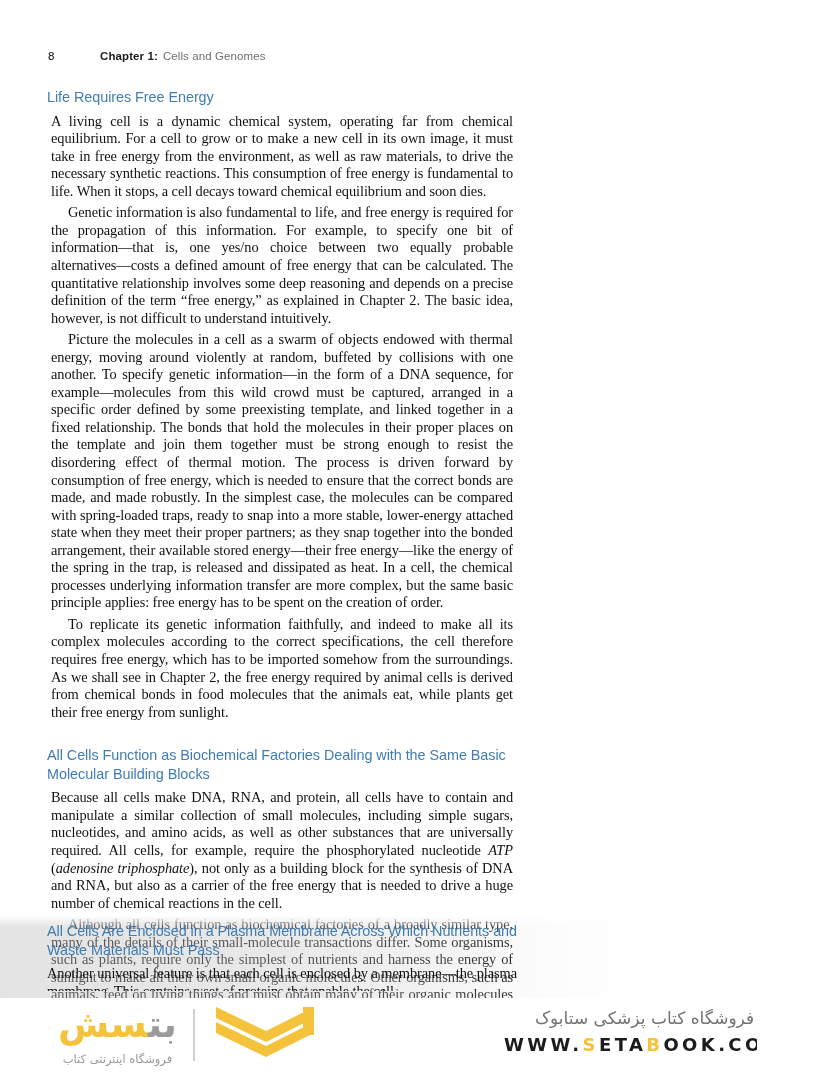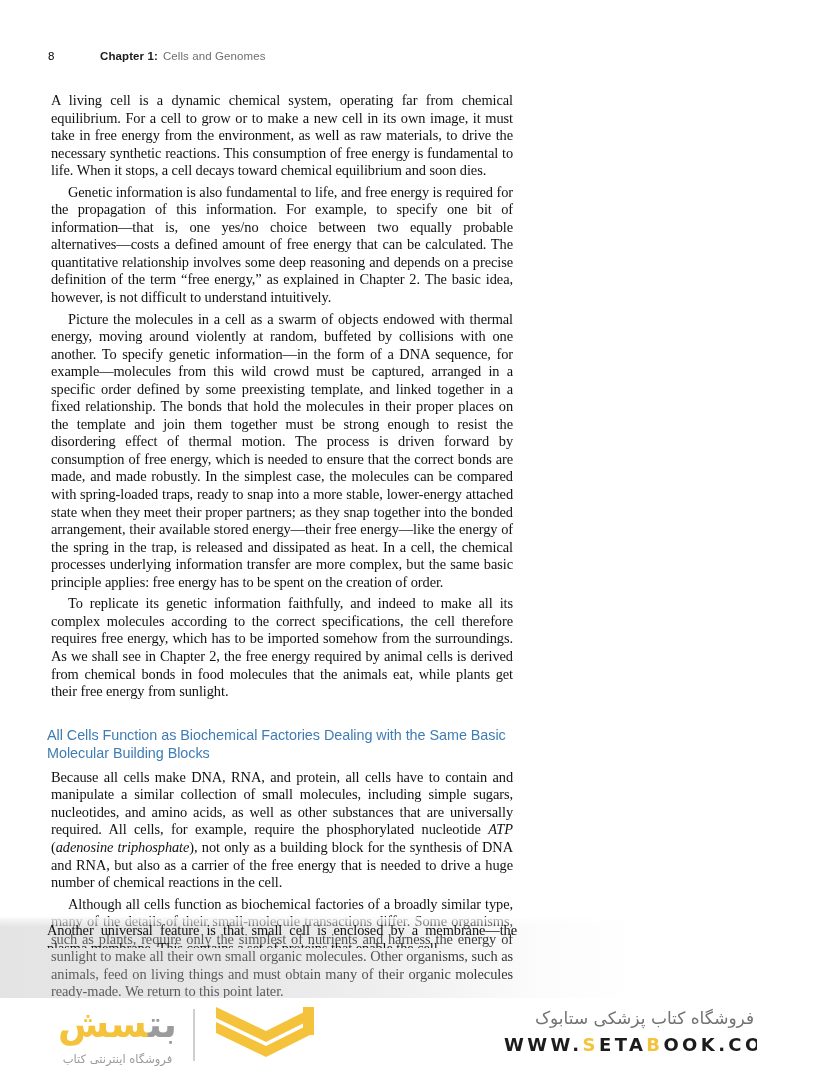--- a/index.html
+++ b/index.html
@@ -207,36 +207,38 @@
 <body>
 
 <div class="page">
 
   <div class="running-head">
     <span class="rh-folio">8</span><span class="rh-chapter">Chapter 1:</span><span class="rh-title">Cells and Genomes</span>
   </div>
 
   <div class="column">
 
+    <h2 class="section-head">Life Requires Free Energy</h2>
     <p class="body">A living cell is a dynamic chemical system, operating far from chemical equilibrium. For a cell to grow or to make a new cell in its own image, it must take in free energy from the environment, as well as raw materials, to drive the necessary synthetic reactions. This consumption of free energy is fundamental to life. When it stops, a cell decays toward chemical equilibrium and soon dies.</p>
     <p class="body">Genetic information is also fundamental to life, and free energy is required for the propagation of this information. For example, to specify one bit of information—that is, one yes/no choice between two equally probable alternatives—costs a defined amount of free energy that can be calculated. The quantitative relationship involves some deep reasoning and depends on a precise definition of the term “free energy,” as explained in Chapter 2. The basic idea, however, is not difficult to understand intuitively.</p>
     <p class="body">Picture the molecules in a cell as a swarm of objects endowed with thermal energy, moving around violently at random, buffeted by collisions with one another. To specify genetic information—in the form of a DNA sequence, for example—molecules from this wild crowd must be captured, arranged in a specific order defined by some preexisting template, and linked together in a fixed relationship. The bonds that hold the molecules in their proper places on the template and join them together must be strong enough to resist the disordering effect of thermal motion. The process is driven forward by consumption of free energy, which is needed to ensure that the correct bonds are made, and made robustly. In the simplest case, the molecules can be compared with spring-loaded traps, ready to snap into a more stable, lower-energy attached state when they meet their proper partners; as they snap together into the bonded arrangement, their available stored energy—their free energy—like the energy of the spring in the trap, is released and dissipated as heat. In a cell, the chemical processes underlying information transfer are more complex, but the same basic principle applies: free energy has to be spent on the creation of order.</p>
     <p class="body">To replicate its genetic information faithfully, and indeed to make all its complex molecules according to the correct specifications, the cell therefore requires free energy, which has to be imported somehow from the surroundings. As we shall see in Chapter 2, the free energy required by animal cells is derived from chemical bonds in food molecules that the animals eat, while plants get their free energy from sunlight.</p>
 
     <h2 class="section-head second">All Cells Function as Biochemical Factories Dealing with the Same Basic Molecular Building Blocks</h2>
     <p class="body"><span>Because all cells make DNA, RNA, and protein, all cells have to contain and manipulate a similar collection of small molecules, including simple sugars, nucleotides, and amino acids, as well as other substances that are universally required. All cells, for example, require the phosphorylated nucleotide </span><span class="it">ATP</span><span> (</span><span class="it">adenosine triphosphate</span><span>), not only as a building block for the synthesis of DNA and RNA, but also as a carrier of the free energy that is needed to drive a huge number of chemical reactions in the cell.</span></p>
     <p class="body">Although all cells function as biochemical factories of a broadly similar type, many of the details of their small-molecule transactions differ. Some organisms, such as plants, require only the simplest of nutrients and harness the energy of sunlight to make all their own small organic molecules. Other organisms, such as animals, feed on living things and must obtain many of their organic molecules ready-made. We return to this point later.</p>
 
   </div>
 
   <div class="shade-band"></div>
 
   <div class="third-block">
+    <h2 class="section-head">All Cells Are Enclosed in a Plasma Membrane Across Which Nutrients and Waste Materials Must Pass</h2>
     <div class="clip-line">
-      <p>Another universal feature is that small cell is enclosed by a membrane—the plasma membrane. This contains a set of proteins that enable the cell</p>
+      <p>Another universal feature is that each cell is enclosed by a membrane—the plasma membrane. This contains a set of proteins that enable the cell</p>
     </div>
   </div>
 
   <div class="fade-out"></div>
 
   <div class="footer">
 
     <div class="brand-left">
       <div class="brand-wordmark">
         <div class="brand-script"><span class="g1">بت</span><span class="g2">سش</span></div>

